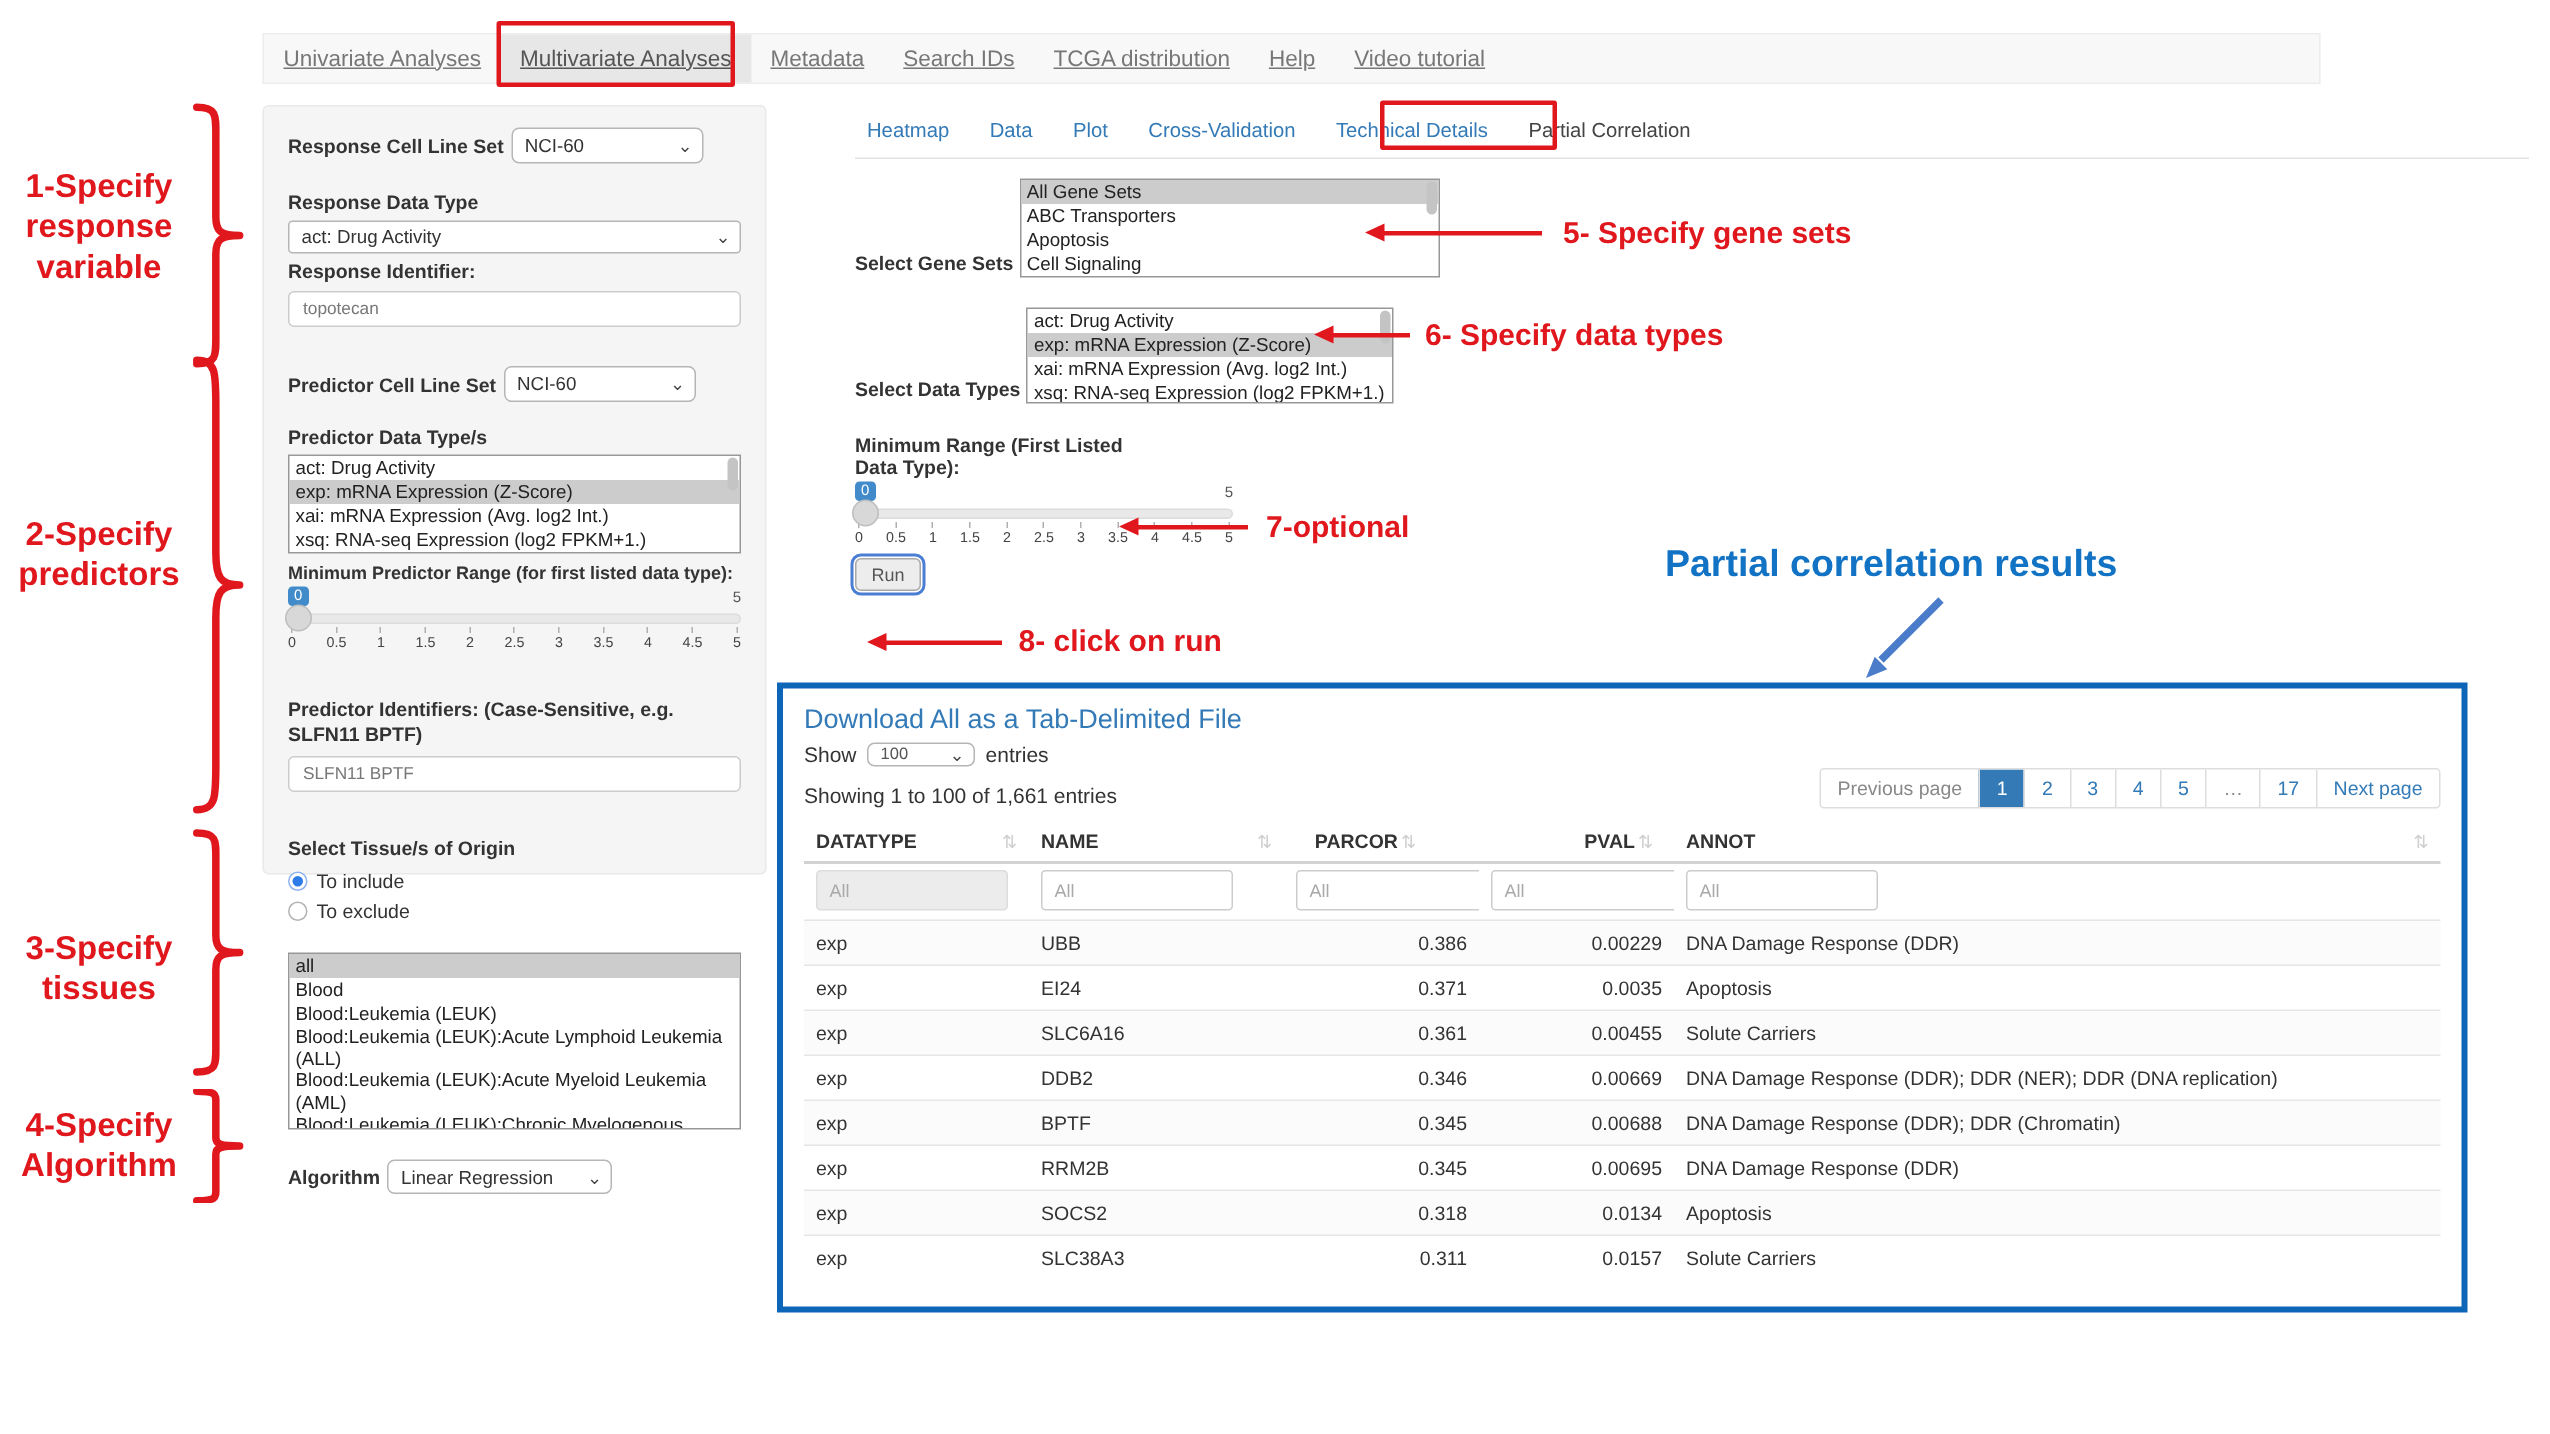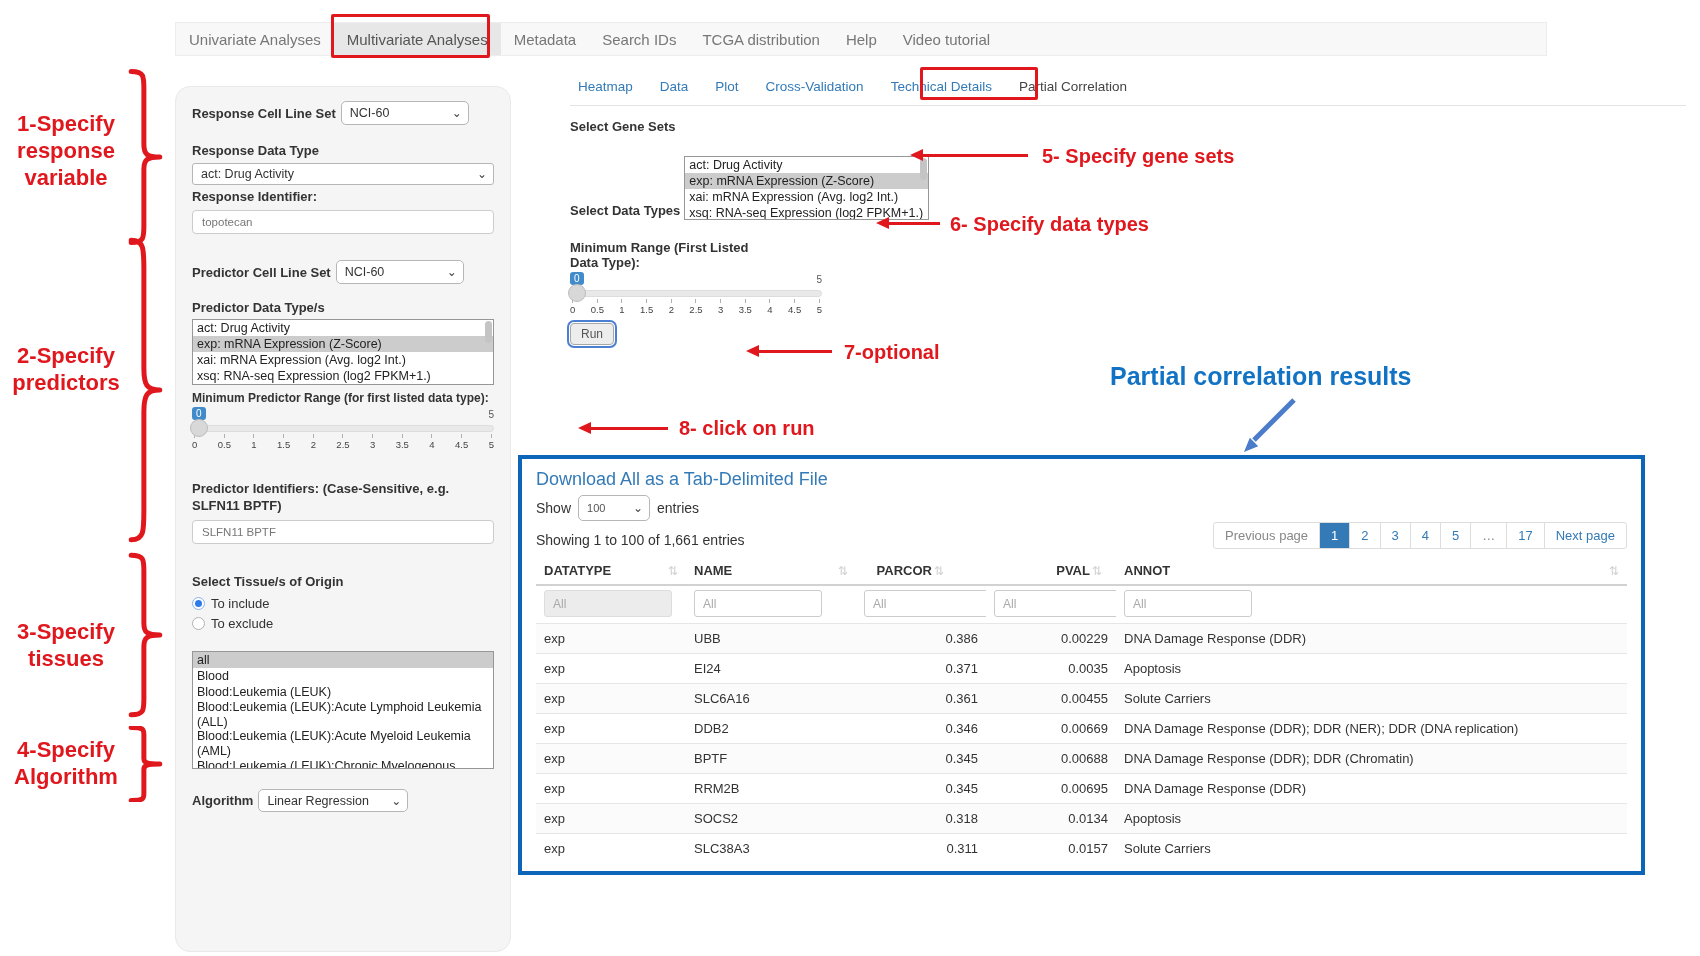--- a/index.html
+++ b/index.html
@@ -4,26 +4,26 @@
 <style>
   * { margin:0; padding:0; box-sizing:border-box; }
   html,body { width:1700px; height:956px; background:#fff; overflow:hidden;
               font-family:"Liberation Sans", sans-serif; color:#333; }
   .abs { position:absolute; }
 
   
   .navbar { position:absolute; left:175px; top:22px; width:1372px; height:34px;
             background:#f8f8f8; border:1px solid #ededed; display:flex; align-items:stretch;
             font-size:15px; color:#777; }
-  .nav-item { display:flex; align-items:center; padding:0 13px; cursor:pointer; white-space:nowrap; }
+  .nav-item { display:flex; align-items:center; padding:0 13px; cursor:pointer; white-space:nowrap;text-decoration:underline; }
   .nav-item.active { background:#e7e7e7; color:#555; }
 
   
-  .well { position:absolute; left:175px; top:86px; width:336px; height:866px;
-          background:#f5f5f5; border:1px solid #e9e9e9; border-radius:15px; padding:14px 16px; }
+  .well { position:absolute; left:175px; top:70px; width:336px; height:513px;
+          background:#f5f5f5; border:1px solid #e9e9e9; border-radius:4px; padding:14px 16px; }
   .lbl { font-weight:700; font-size:13px; color:#333; }
   .row-inline { display:flex; align-items:center; gap:5px; }
   .select { display:inline-flex; align-items:center; justify-content:space-between;
             background:#fff; border:1px solid #b6b6b6; border-radius:5px; height:24px;
             padding:0 6px 0 8px; font-size:12.5px; color:#333; cursor:pointer; }
   .select .chev { font-size:12px; color:#444; margin-left:6px; line-height:10px; }
   .text-input { width:100%; height:24px; border:1px solid #ccc; border-radius:4px;
                 background:#fff; font-size:11.5px; color:#777; padding:0 9px;
                 font-family:"Liberation Sans", sans-serif; }
   .listbox { position:relative; width:100%; background:#fff; border:1px solid #979797;
@@ -64,21 +64,21 @@
   .run-btn { margin-top:8px; display:inline-block; background:#ededed; border:1px solid #a8a8a8;
              border-radius:4px; font-size:12px; color:#555; padding:3px 10px;
              outline:2px solid #4a7fd4; outline-offset:1px; cursor:pointer;
              font-family:"Liberation Sans", sans-serif; }
 
   
   .results { position:absolute; left:518px; top:455px; width:1127px; height:420px;
              background:#fff; border:4px solid #0d65b8; padding:10px 14px; }
   .dl-link { font-size:18px; color:#337ab7; cursor:pointer; }
   .show-row { display:flex; align-items:center; gap:7px; font-size:14px; margin-top:5px; }
-  .show-select { width:72px; height:26px; font-size:11px; color:#555; }
+  .show-select { width:72px; height:16px; font-size:11px; color:#555; }
   .meta-row { display:flex; justify-content:space-between; align-items:flex-start; }
   .showing { font-size:14px; margin-top:11px; }
   .pagination { display:inline-flex; border:1px solid #ddd; border-radius:3px; overflow:hidden;
                 margin-top:1px; font-size:13px; background:#fff; }
   .page-item { padding:5px 11px; color:#337ab7; border-left:1px solid #ddd; cursor:pointer; white-space:nowrap; }
   .page-item:first-child { border-left:none; }
   .page-item.muted { color:#888; }
   .page-item.active { background:#337ab7; color:#fff; }
 
   table.res { width:100%; border-collapse:collapse; margin-top:8px; table-layout:fixed; }
@@ -250,20 +250,27 @@
     <span class="tab">Heatmap</span>
     <span class="tab">Data</span>
     <span class="tab">Plot</span>
     <span class="tab">Cross-Validation</span>
     <span class="tab">Technical Details</span>
     <span class="tab active">Partial Correlation</span>
   </div>
 
   <div class="label-box-row" style="margin-top:13px;">
     <span class="lbl">Select Gene Sets</span>
+    <div class="listbox" style="width:280px; height:66px;">
+      <div class="opt sel">All Gene Sets</div>
+      <div class="opt">ABC Transporters</div>
+      <div class="opt">Apoptosis</div>
+      <div class="opt">Cell Signaling</div>
+      <div class="scroll-thumb"></div>
+    </div>
   </div>
 
   <div class="label-box-row" style="margin-top:20px;">
     <span class="lbl">Select Data Types</span>
     <div class="listbox" style="width:245px; height:64px;">
       <div class="opt">act: Drug Activity</div>
       <div class="opt sel">exp: mRNA Expression (Z-Score)</div>
       <div class="opt">xai: mRNA Expression (Avg. log2 Int.)</div>
       <div class="opt">xsq: RNA-seq Expression (log2 FPKM+1.)</div>
       <div class="scroll-thumb"></div>

